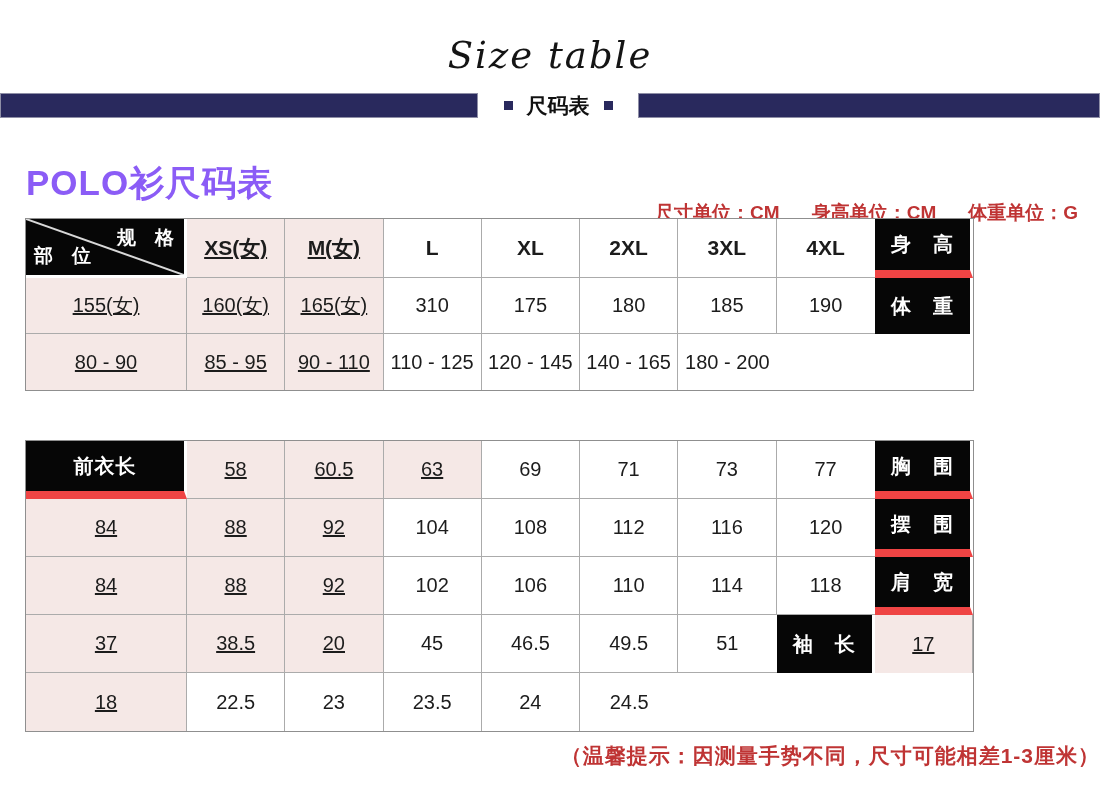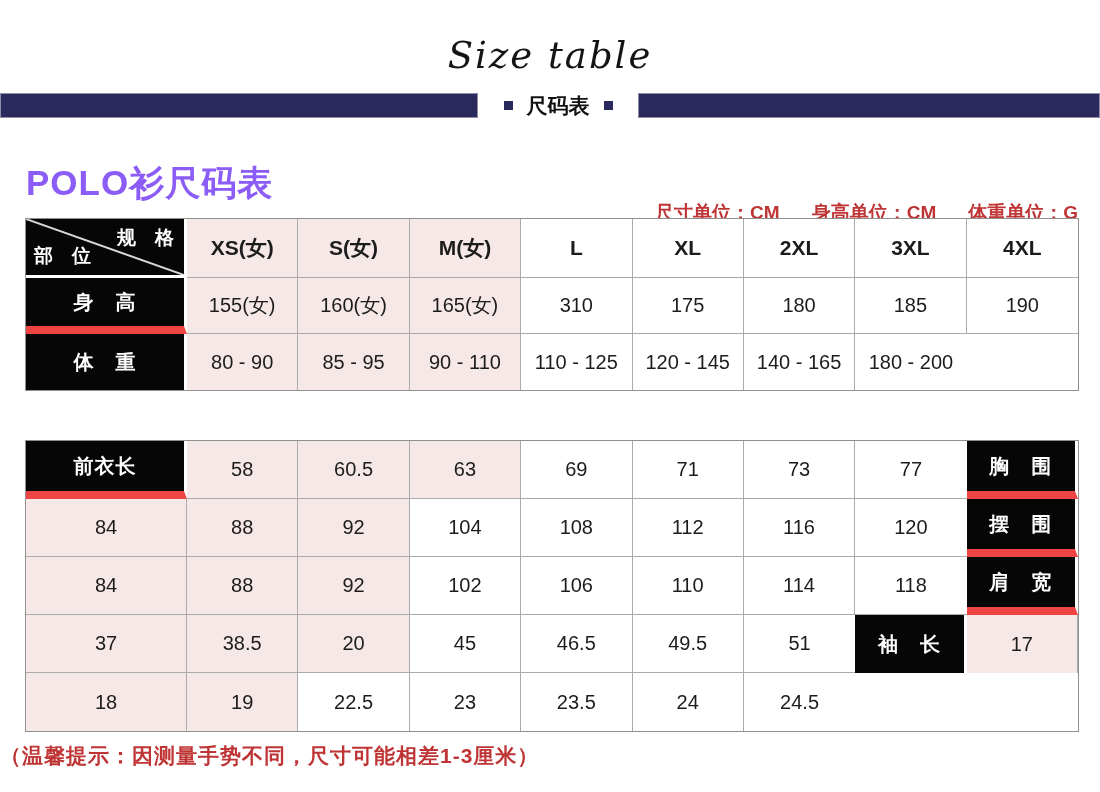--- a/index.html
+++ b/index.html
@@ -31,53 +31,53 @@
   .polo-title{
     position:absolute;top:160px;left:26px;
     font-size:35px;font-weight:600;letter-spacing:1px;color:#8b5cf6;
   }
   .units{
     position:absolute;top:184px;right:22px;display:flex;gap:32px;
     color:var(--red);font-weight:bold;font-size:19px;white-space:nowrap;margin-top:16px;
   }
   
   .tbl{
-    position:absolute;left:25px;width:1054px;display:grid;
+    position:absolute;left:25px;width:949px;display:grid;
     grid-template-columns:161px repeat(8,1fr);
     border:1px solid #8f8f8f;background:#fff;box-sizing:border-box;
   }
   .t1{top:218px;grid-template-rows:59px 56px 56px;}
   .t2{top:440px;grid-template-rows:repeat(5,58px);}
   .cell{
     display:flex;align-items:center;justify-content:center;
     border-right:1px solid var(--border);border-bottom:1px solid var(--border);
     box-sizing:border-box;font-size:20px;color:#1c1c1c;overflow:hidden;white-space:nowrap;
   }
   .hdr{font-weight:600;font-size:21px;}
-  .pink{background:var(--pink);}
+  .pink{background:var(--pink);text-decoration:underline;}
   .lastcol{border-right:none;}
   .lastrow{border-bottom:none;}
   .lbl{
     background:var(--cellblack);color:#fff;font-weight:bold;font-size:20px;
     border-right:3px solid #fff;border-bottom:8px solid #ef4444;letter-spacing:1px;
   }
   .lbl.lastrow{border-bottom:none;text-align:right;}
   .corner{
     position:relative;background:var(--cellblack);
     border-right:3px solid #fff;border-bottom:3px solid #fff;
   }
   .corner svg{position:absolute;left:0;top:0;width:100%;height:100%;}
   .corner .spec,.corner .part{
     position:absolute;color:#fff;font-weight:bold;font-size:19px;white-space:nowrap;
   }
   .corner .spec{top:6px;right:10px;}
   .corner .part{bottom:6px;left:8px;}
   
   .note{
-    position:absolute;top:742px;left:0;width:100%;text-align:left;
+    position:absolute;top:742px;left:0;width:100%;text-align:right;
     color:var(--red);font-weight:bold;font-size:21px;letter-spacing:1px;
   }
 </style>
 </head>
 <body>
 
 <div class="size-title">Size table</div>
 
 <div class="navy-bar">
   <div class="bar-seg seg-left"></div>
@@ -100,21 +100,20 @@
 <div class="tbl t1">
 
   <div class="cell corner">
     <svg viewBox="0 0 100 100" preserveAspectRatio="none">
       <line x1="0" y1="0" x2="100" y2="100" stroke="#d8d8d8" stroke-width="2" vector-effect="non-scaling-stroke"></line>
     </svg>
     <span class="spec">规　格</span>
     <span class="part">部　位</span>
   </div>
   <div class="cell hdr pink">XS(女)</div>
-  <div class="cell hdr pink">S(女)</div>
   <div class="cell hdr pink">M(女)</div>
   <div class="cell hdr">L</div>
   <div class="cell hdr">XL</div>
   <div class="cell hdr">2XL</div>
   <div class="cell hdr">3XL</div>
   <div class="cell hdr lastcol">4XL</div>
 
   <div class="cell lbl">身　高</div>
   <div class="cell pink">155(女)</div>
   <div class="cell pink">160(女)</div>
@@ -171,21 +170,20 @@
   <div class="cell pink">38.5</div>
   <div class="cell pink">20</div>
   <div class="cell">45</div>
   <div class="cell">46.5</div>
   <div class="cell">49.5</div>
   <div class="cell lastcol">51</div>
 
   <div class="cell lbl lastrow">袖　长</div>
   <div class="cell pink lastrow">17</div>
   <div class="cell pink lastrow">18</div>
-  <div class="cell pink lastrow">19</div>
   <div class="cell lastrow">22.5</div>
   <div class="cell lastrow">23</div>
   <div class="cell lastrow">23.5</div>
   <div class="cell lastrow">24</div>
   <div class="cell lastcol lastrow">24.5</div>
 </div>
 
 <div class="note">（温馨提示：因测量手势不同，尺寸可能相差1-3厘米）</div>
 
 </body></html>

